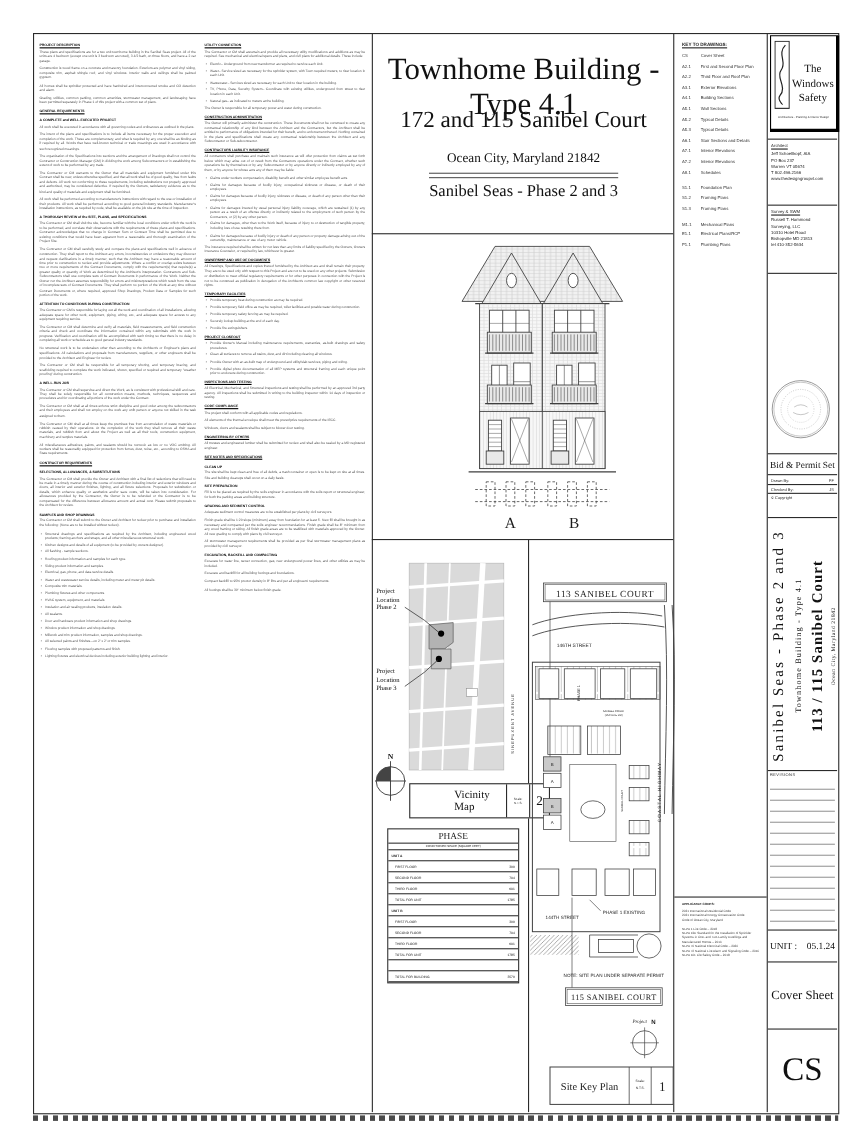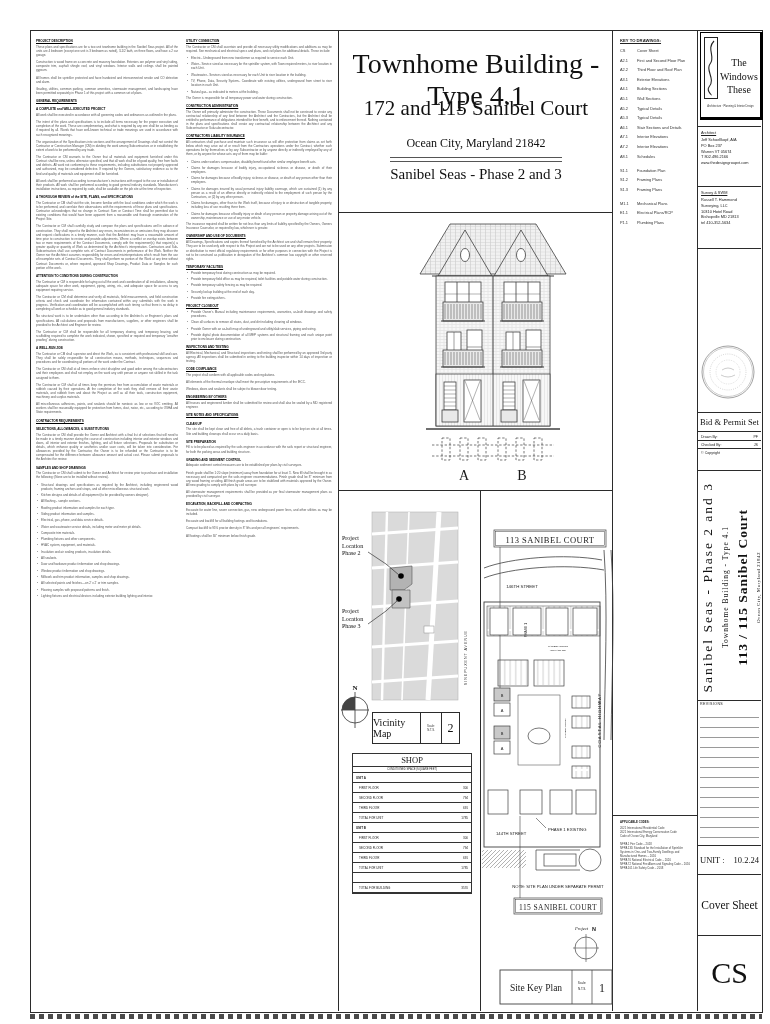--- a/index.html
+++ b/index.html
@@ -39,21 +39,21 @@
   .at-title{font-family:"Liberation Serif",serif;font-size:8.5px;text-align:center;
             border-bottom:1px solid #333;padding:1px 0;}
   .at-sub{font-size:2.7px;text-align:center;border-bottom:1px solid #333;padding:1px 0;}
   .at-row{display:flex;justify-content:space-between;border-bottom:1px solid #333;
           padding:1.5px 3px;height:6px;align-items:center;}
   .at-row.grp{font-weight:bold;}
   .at-row .lbl{padding-left:3px;}
   .at-row.grp .lbl{padding-left:0;}
   .at-row.spacer{height:6px;}
   
-  .planbar{display:flex;border:1px solid #2b2b2b;background:#fff;}
+  .planbar{display:flex;border:1px solid #2b2b2b;background:#fff;padding-left:40px;}
   .planbar .t{flex:1;font-family:"Liberation Serif",serif;font-size:10px;color:#111;
               display:flex;align-items:center;justify-content:center;border-right:1px solid #2b2b2b;}
   .planbar .s{width:20px;font-size:2.8px;display:flex;flex-direction:column;align-items:center;
               justify-content:center;border-right:1px solid #2b2b2b;color:#333;}
   .planbar .n{width:17px;font-family:"Liberation Serif",serif;font-size:12px;color:#111;
               display:flex;align-items:center;justify-content:center;}
   .maplabel{font-family:"Liberation Serif",serif;font-size:6px;line-height:1.25;color:#111;}
 </style>
 </head>
 <body>
@@ -313,21 +313,21 @@
   <div class="abs planbar" style="left:372px;top:712px;width:86px;height:30px;">
     <div class="t">Vicinity Map</div>
     <div class="s">
         <span>Scale:</span>
         <span>N.T.S.</span>
       </div>
     <div class="n">2</div>
   </div>
 
   <div id="area-table" class="abs" style="left:352px;top:753px;width:118px;">
-      <div class="at-title">SHOP</div>
+      <div class="at-title">PHASE</div>
       <div class="at-sub">CONDITIONED SPACE (SQUARE FEET)</div>
       <div class="at-row grp">
         <span class="lbl">UNIT A</span>
       </div>
       <div class="at-row">
         <span class="lbl">FIRST FLOOR</span>
         <span>300</span>
       </div>
       <div class="at-row">
         <span class="lbl">SECOND FLOOR</span>
@@ -558,21 +558,21 @@
   </div>
 
   <div class="abs" style="left:700px;top:32px;width:59px;height:84px;border:1px solid #000;border-right-width:3px;border-bottom-width:3px;background:#fff;">
     <svg class="abs" style="left:3px;top:4px;" width="14" height="62" viewBox="0 0 14 62">
       <rect x="0.5" y="0.5" width="13" height="61" fill="none" stroke="#222" stroke-width="1"></rect>
       <path d="M10,4 C2,12 12,20 6,27 C1,33 12,42 5,50 C2,54 8,58 7,58" fill="none" stroke="#222" stroke-width="1.1"></path>
     </svg>
     <div class="abs tserif" style="left:19px;top:3px;text-align:center;font-size:10px;line-height:1.35;margin-top:20px;">
       <div>The</div>
         <div>Windows</div>
-        <div>These</div>
+        <div>Safety</div>
     </div>
     <div class="abs" style="left:2px;top:72px;width:55px;font-size:2.6px;color:#333;text-align:center;">Architecture · Planning &amp; Interior Design</div>
   </div>
   <div class="abs hl" style="left:698px;top:126px;width:63px;"></div>
   <div class="abs addr" style="left:701px;top:130px;width:58px;">
     <div class="hd">Architect</div>
     <div id="architect-lines">
         <div>Jeff Schoellkopf, AIA</div>
         <div>PO Box 237</div>
         <div>Warren VT 05674</div>
@@ -639,21 +639,21 @@
         <div class="revline"></div>
         <div class="revline"></div>
         <div class="revline"></div>
         <div class="revline"></div>
         <div class="revline"></div>
       </div>
   </div>
 
   <div class="abs" style="left:698px;top:845px;width:63px;height:30px;border-top:1px solid #2b2b2b;border-bottom:1px solid #2b2b2b;display:flex;align-items:center;justify-content:space-between;padding:0 2px;box-sizing:border-box;font-family:'Liberation Serif',serif;font-size:8.5px;color:#111;">
     <span>UNIT :</span>
-    <span>10.2.24</span>
+    <span>05.1.24</span>
   </div>
   <div class="abs" style="left:698px;top:875px;width:63px;height:60px;border-bottom:1px solid #2b2b2b;display:flex;align-items:center;justify-content:center;font-family:'Liberation Serif',serif;font-size:11.5px;color:#111;">
     <span>Cover Sheet</span>
   </div>
   <div class="abs" style="left:698px;top:935px;width:63px;height:76px;display:flex;align-items:center;justify-content:center;font-family:'Liberation Serif',serif;font-size:30px;color:#111;">
     <span>CS</span>
   </div>
 
 </div>
 

